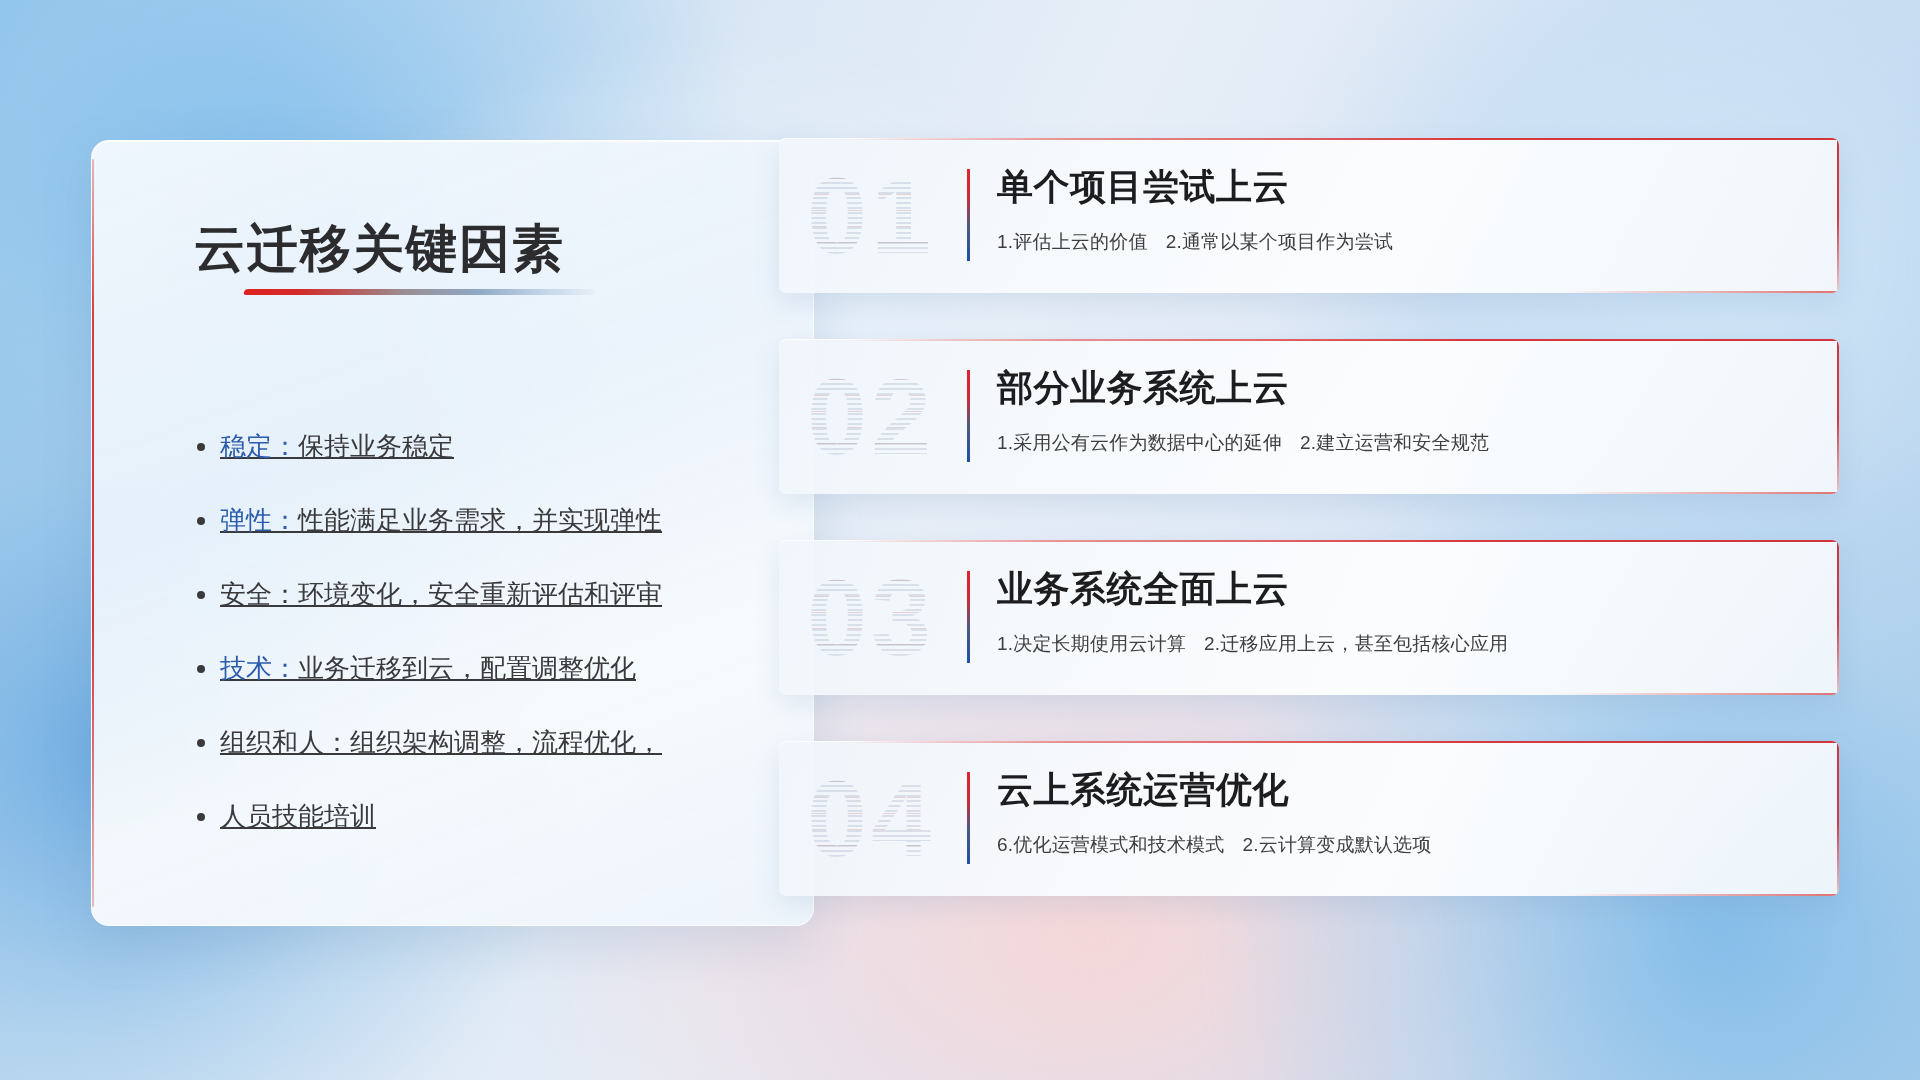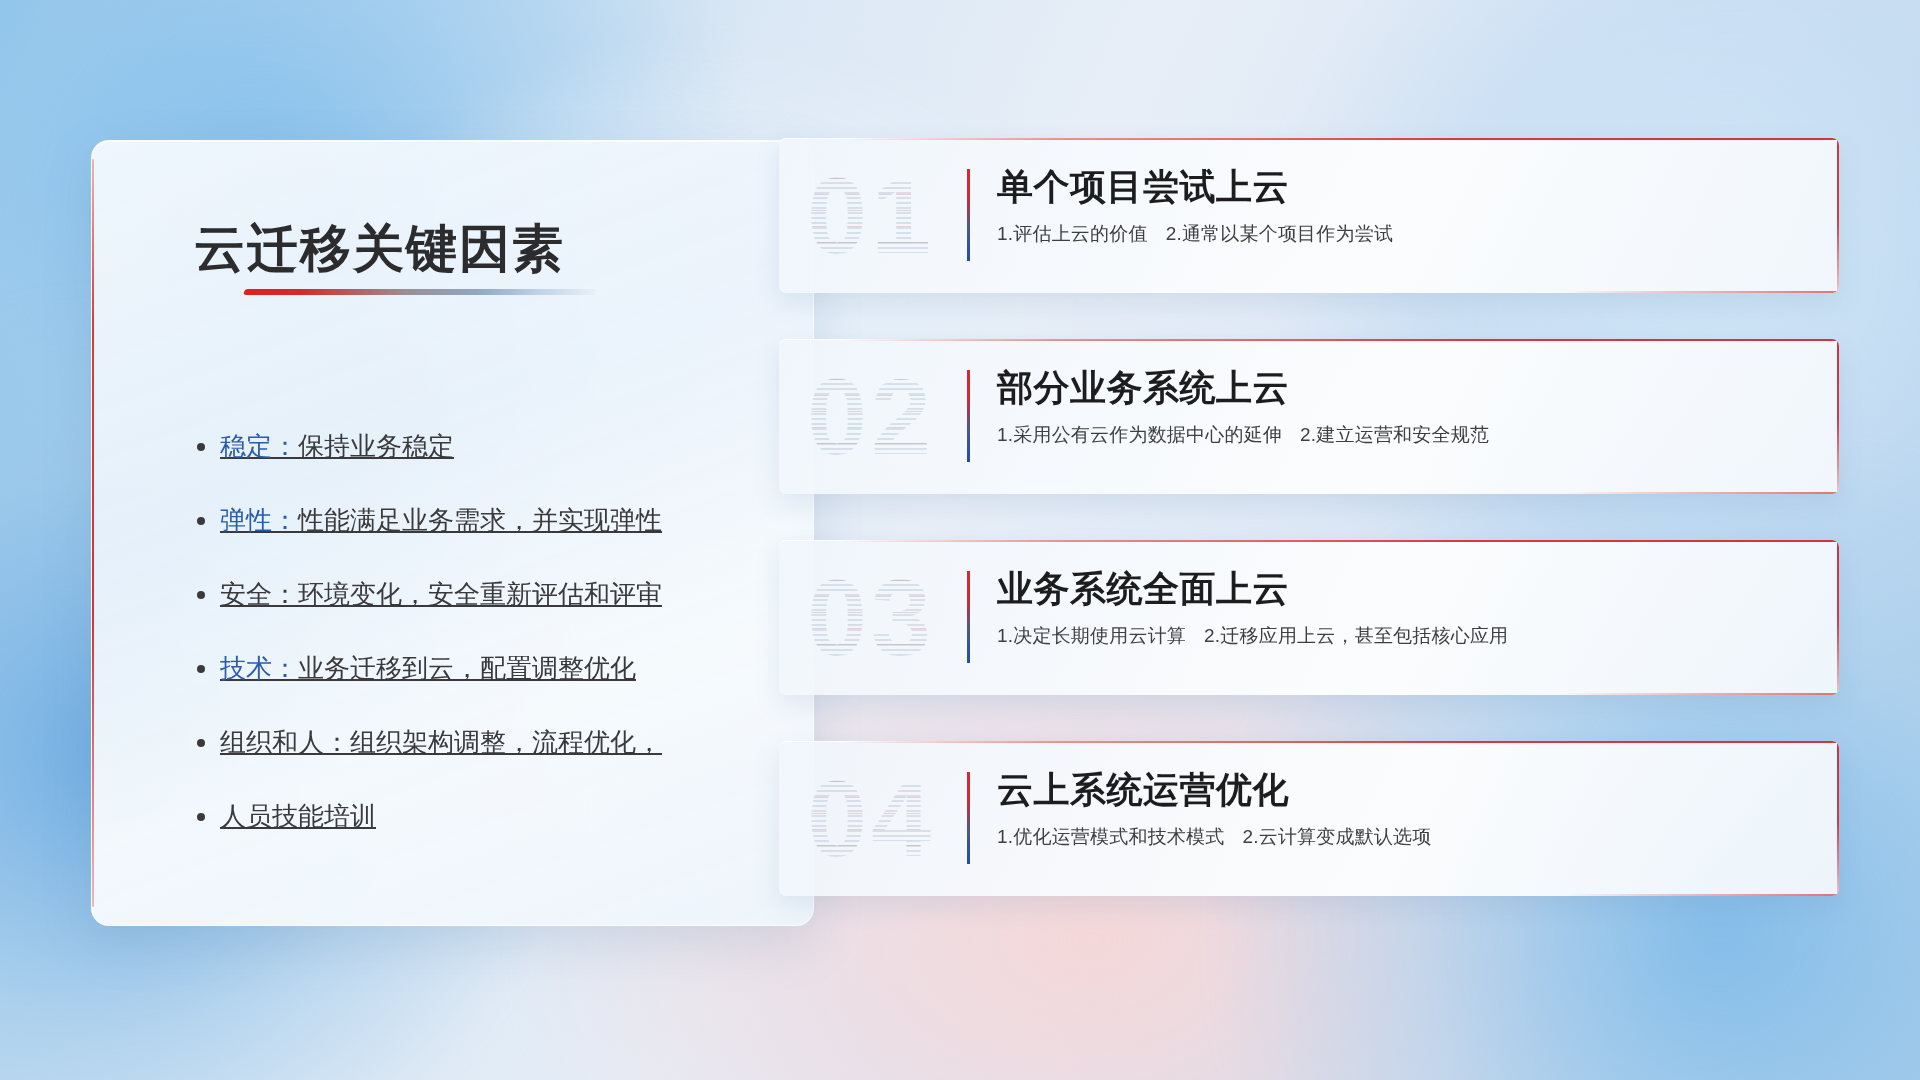--- a/index.html
+++ b/index.html
@@ -136,21 +136,21 @@
   .divider{
     position:absolute; left:188px; top:31px; width:3px; height:92px;
     background:linear-gradient(180deg,#e0242e 0%, #cf2a36 30%, #4b5a80 62%, #1f4ea8 100%);
   }
   .step-body{ position:absolute; left:218px; top:26px; right:40px; }
   .step-title{
     font-size:36px; font-weight:700; color:#1d1d1f; letter-spacing:.5px;
     line-height:1.25; white-space:nowrap;
   }
   .step-desc{
-    margin-top:12px; font-size:19px; color:#3f3f42; letter-spacing:.2px;
+    margin-top:20px; font-size:19px; color:#3f3f42; letter-spacing:.2px;
     line-height:1.4; white-space:nowrap;
   }
   .step-desc .gap{ display:inline-block; width:18px; }
 </style>
 </head>
 <body>
 
 <div class="bg-base"></div>
 <div class="bg-glow-a"></div>
 <div class="bg-glow-b"></div>
@@ -213,18 +213,18 @@
       </article>
       <article class="step">
         <div class="edge-top"></div>
         <div class="edge-right"></div>
         <div class="edge-bottom"></div>
         <div class="ghost-tint">04</div>
         <div class="ghost">04</div>
         <div class="divider"></div>
         <div class="step-body">
           <div class="step-title">云上系统运营优化</div>
-          <div class="step-desc"><span>1.优化运营模式和技术模式</span><span class="gap"></span><span>2.云计算变成默认选项</span></div>
+          <div class="step-desc"><span>6.优化运营模式和技术模式</span><span class="gap"></span><span>2.云计算变成默认选项</span></div>
         </div>
       </article>
     </section>
 
 </div>
 
 </body></html>

